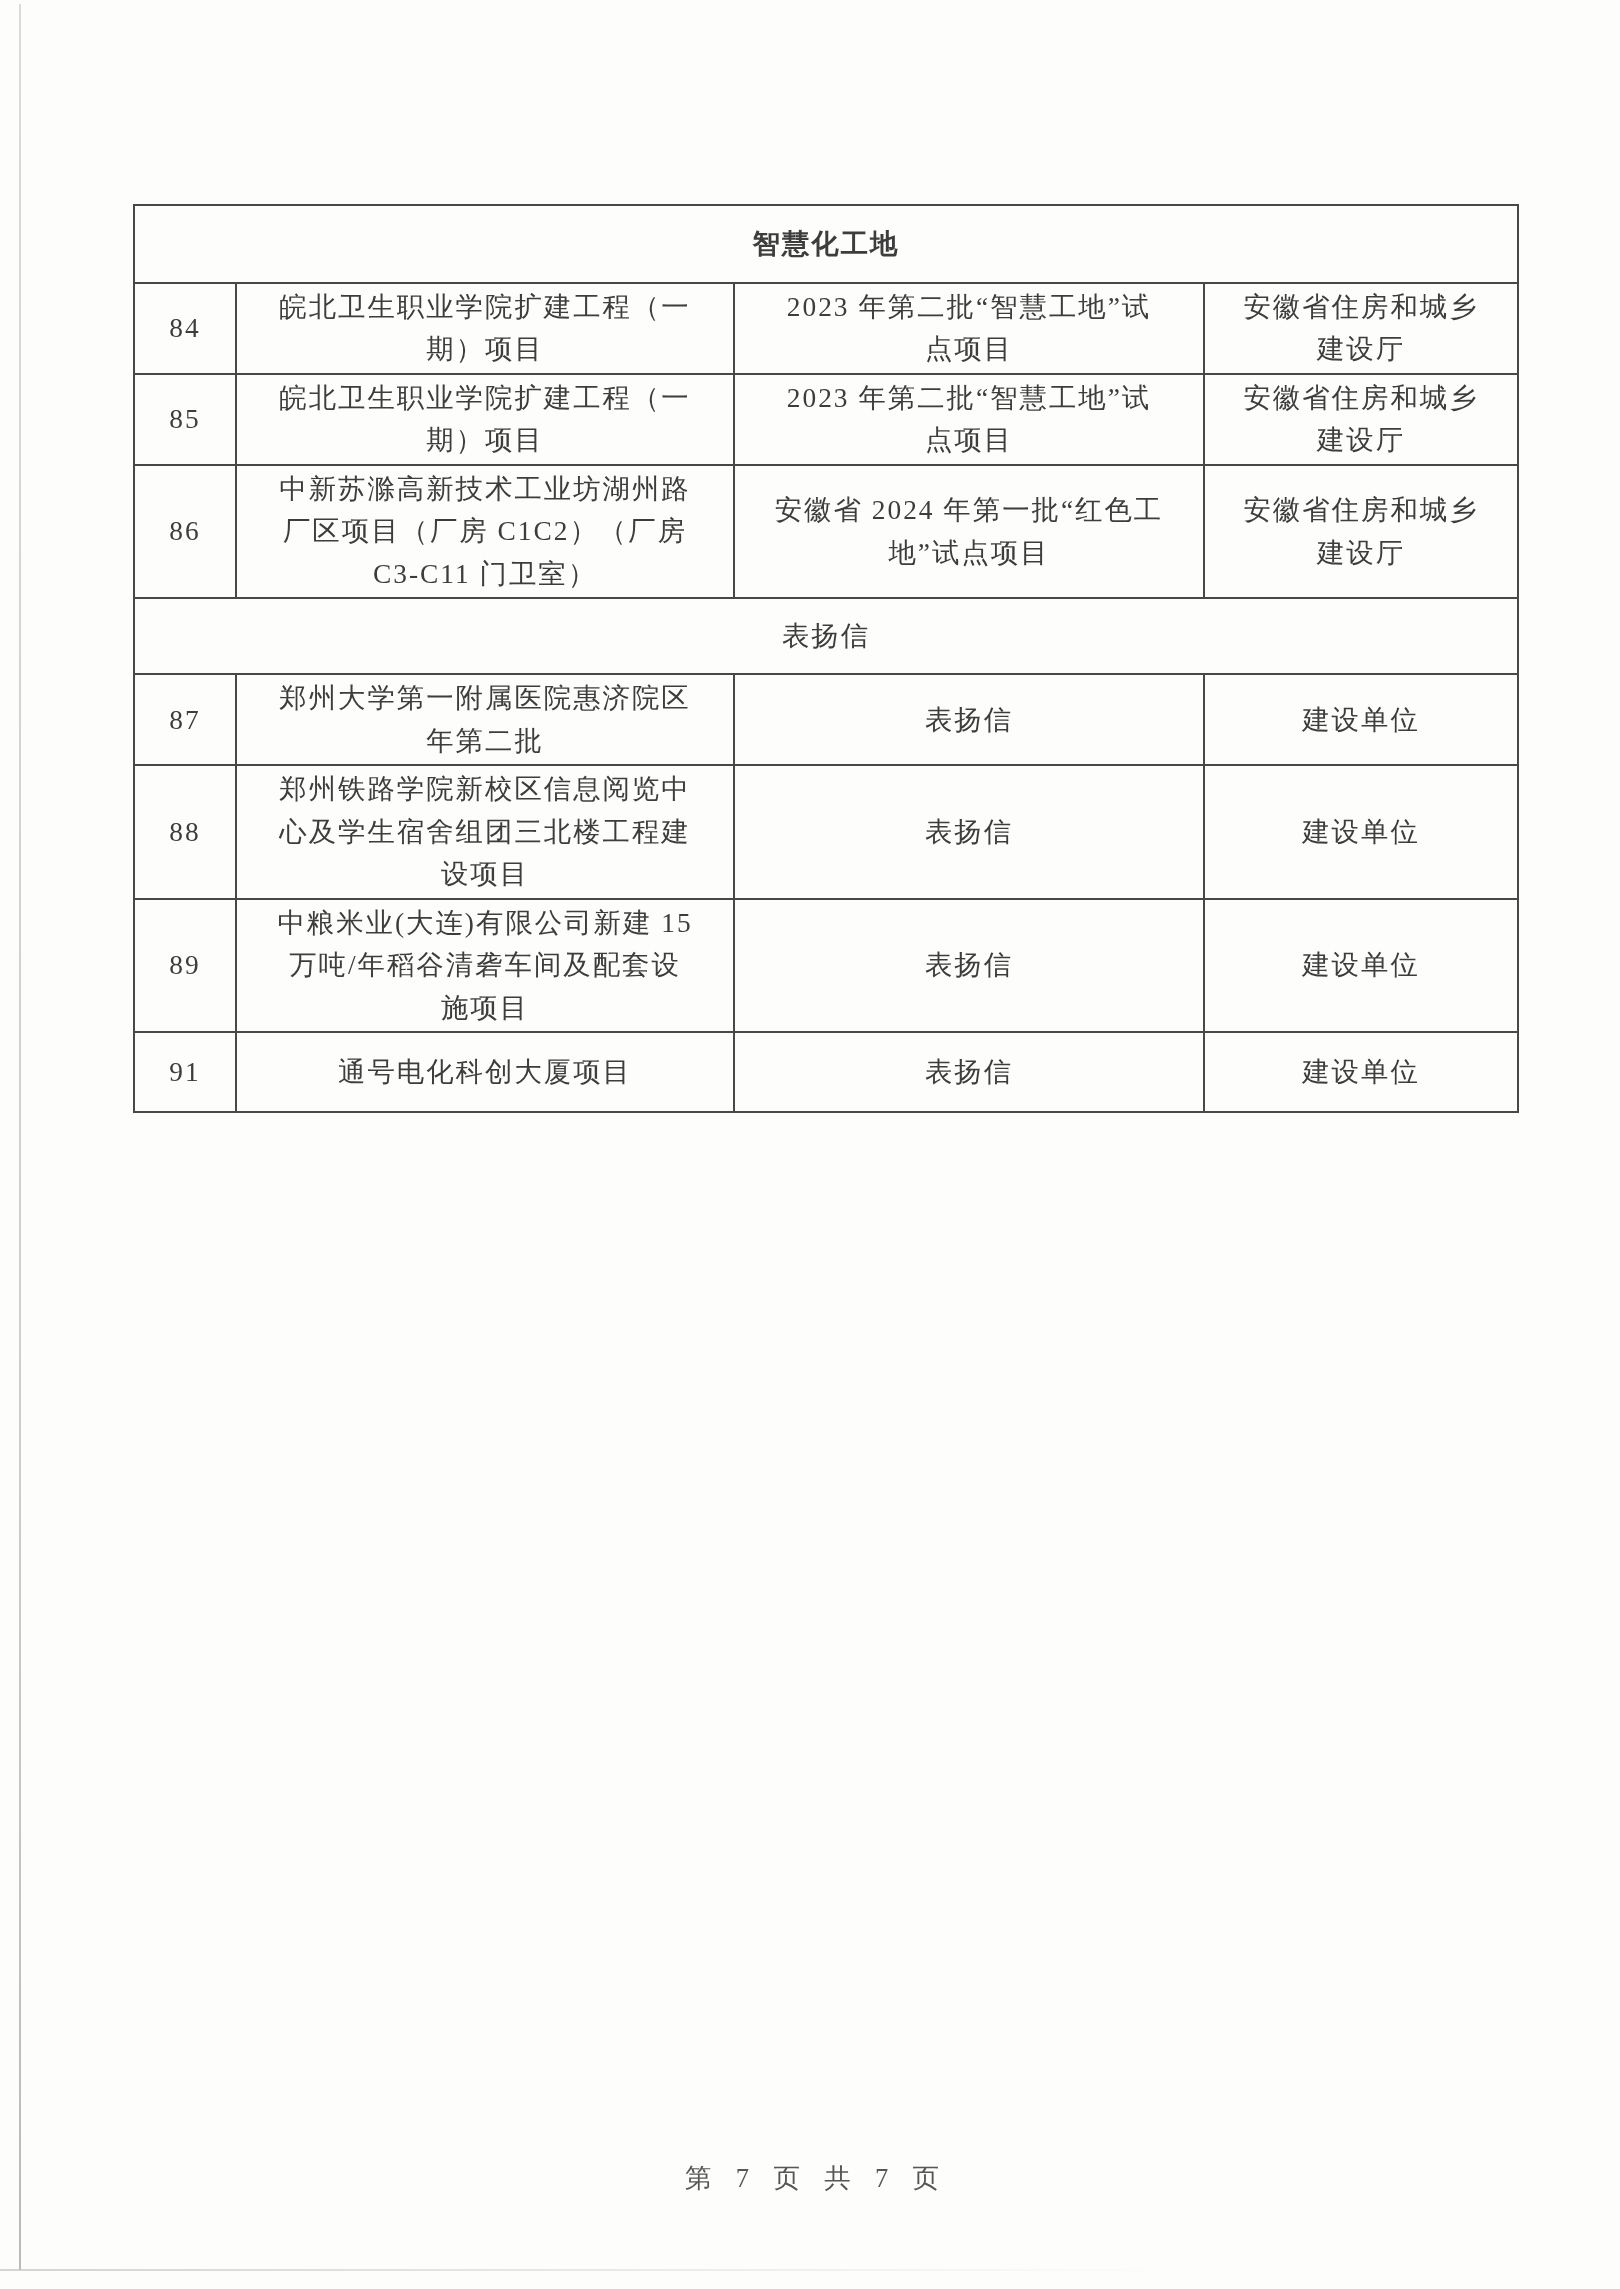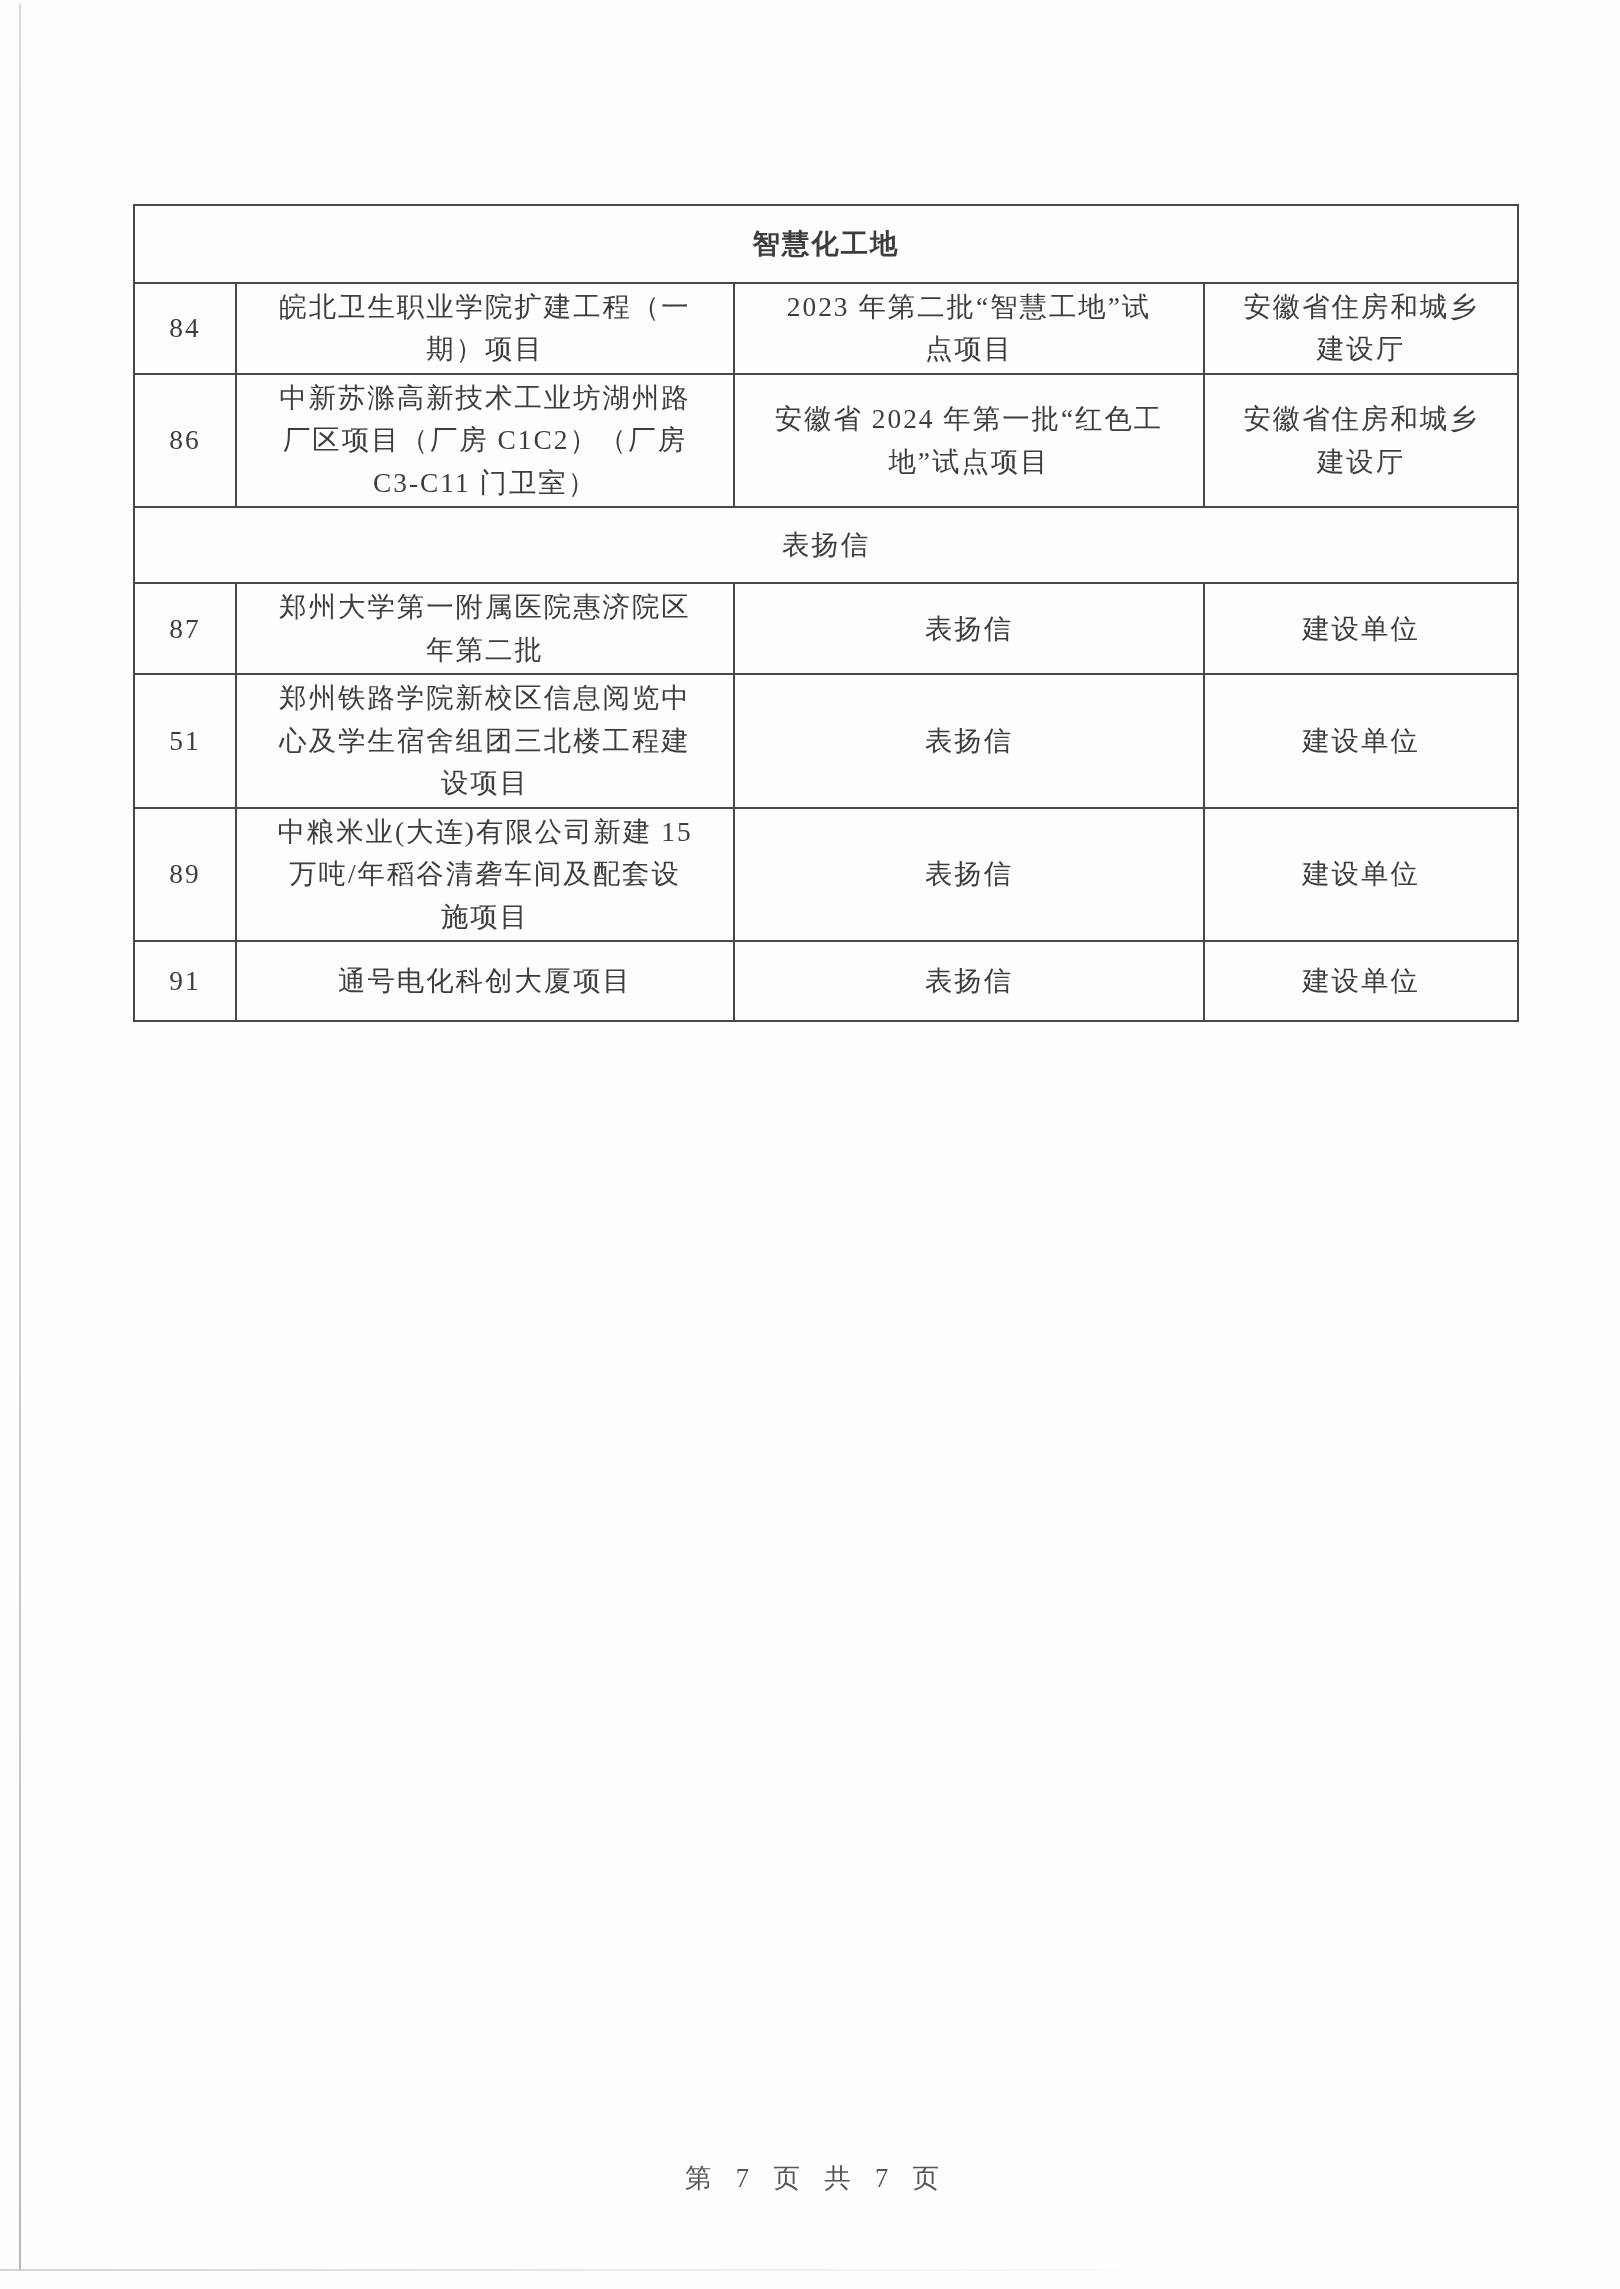--- a/index.html
+++ b/index.html
@@ -103,20 +103,29 @@
       <tr style="height:85px">
         <td class="num">84</td>
         <td>皖北卫生职业学院扩建工程（一
 期）项目</td>
         <td>2023 年第二批“智慧工地”试
 点项目</td>
         <td>安徽省住房和城乡
 建设厅</td>
       </tr>
 
+      <tr style="height:86px">
+        <td class="num">85</td>
+        <td>皖北卫生职业学院扩建工程（一
+期）项目</td>
+        <td>2023 年第二批“智慧工地”试
+点项目</td>
+        <td>安徽省住房和城乡
+建设厅</td>
+      </tr>
 
       <tr style="height:129px">
         <td class="num">86</td>
         <td>中新苏滁高新技术工业坊湖州路
 厂区项目（厂房 C1C2）（厂房
 C3-C11 门卫室）</td>
         <td>安徽省 2024 年第一批“红色工
 地”试点项目</td>
         <td>安徽省住房和城乡
 建设厅</td>
@@ -128,21 +137,21 @@
 
       <tr style="height:88px">
         <td class="num">87</td>
         <td>郑州大学第一附属医院惠济院区
 年第二批</td>
         <td>表扬信</td>
         <td>建设单位</td>
       </tr>
 
       <tr style="height:126px">
-        <td class="num">51</td>
+        <td class="num">88</td>
         <td>郑州铁路学院新校区信息阅览中
 心及学生宿舍组团三北楼工程建
 设项目</td>
         <td>表扬信</td>
         <td>建设单位</td>
       </tr>
 
       <tr style="height:128px">
         <td class="num">89</td>
         <td>中粮米业(大连)有限公司新建 15

